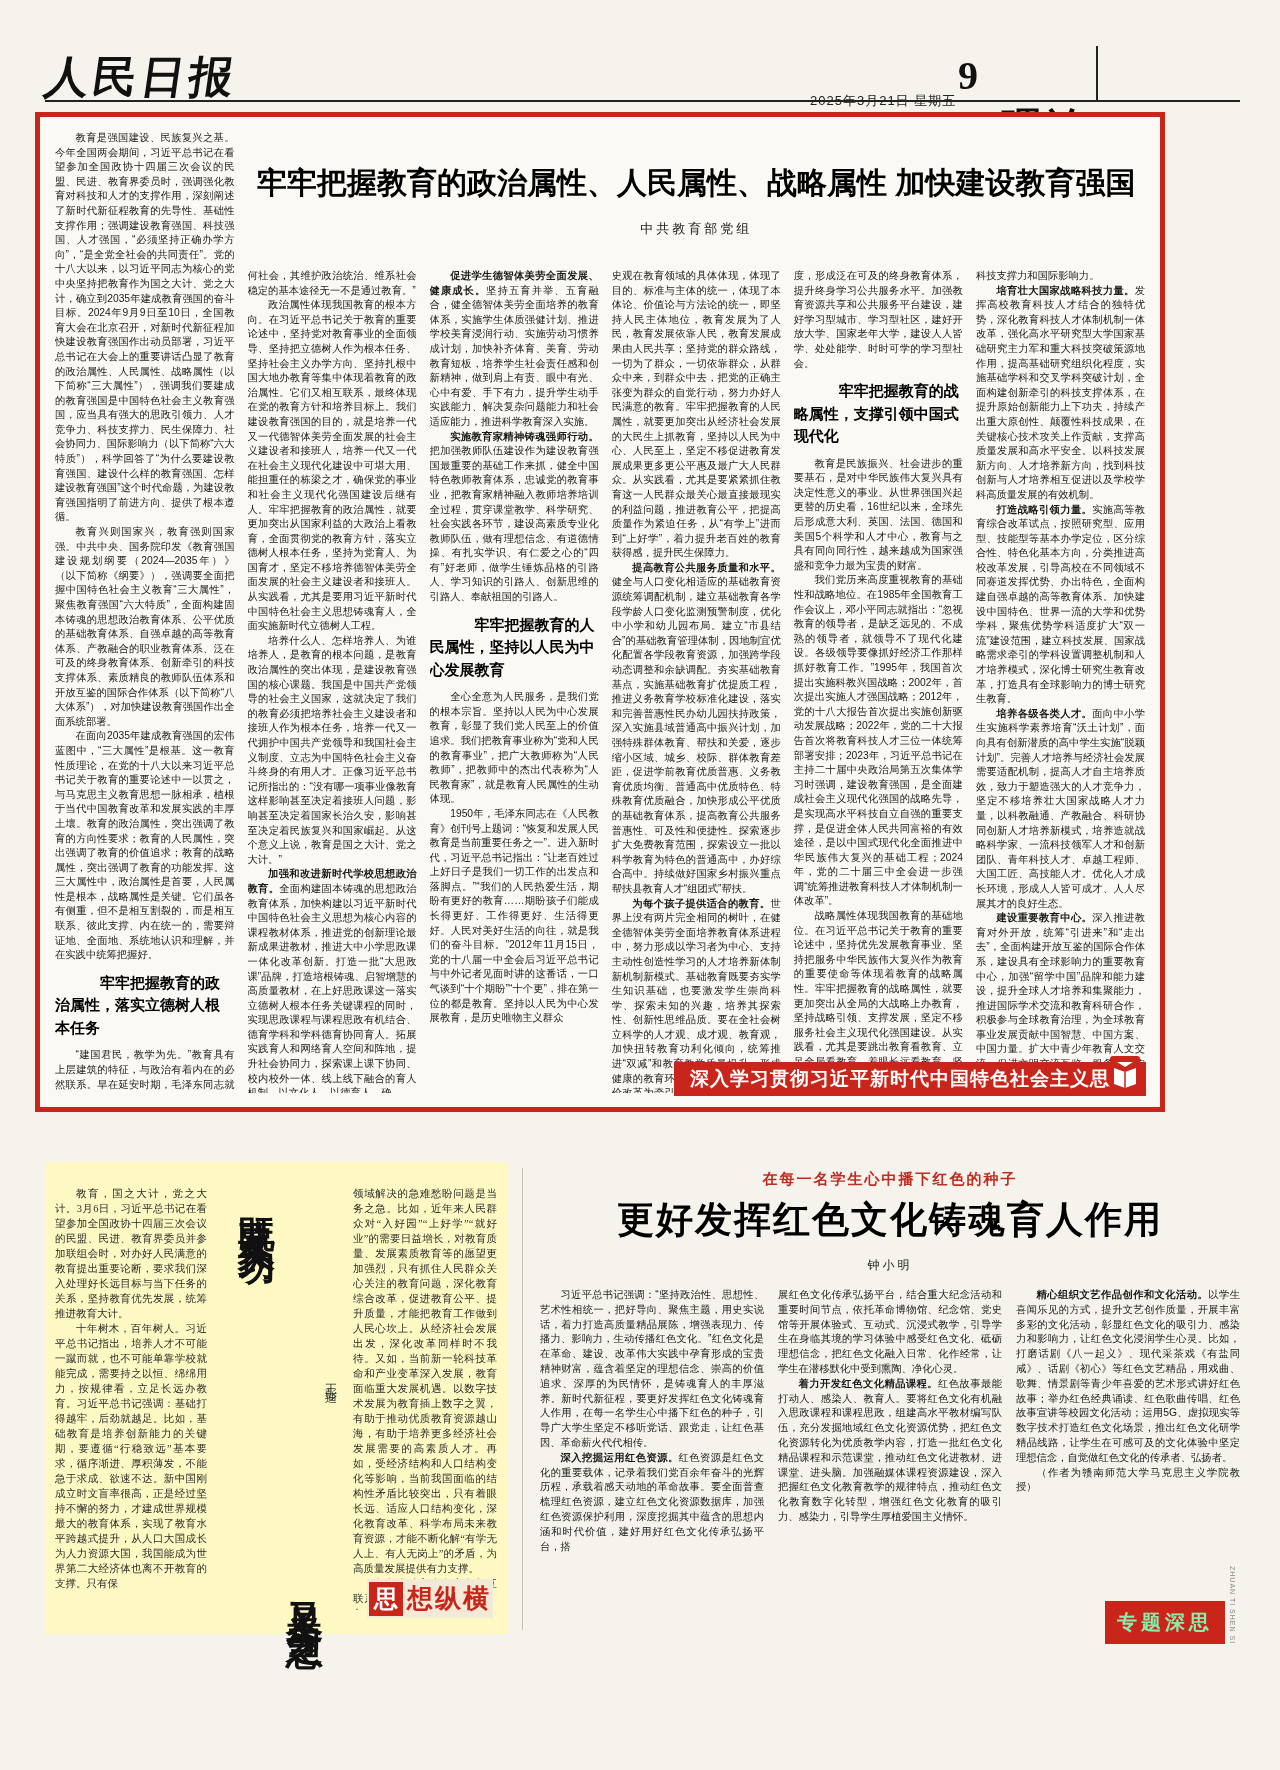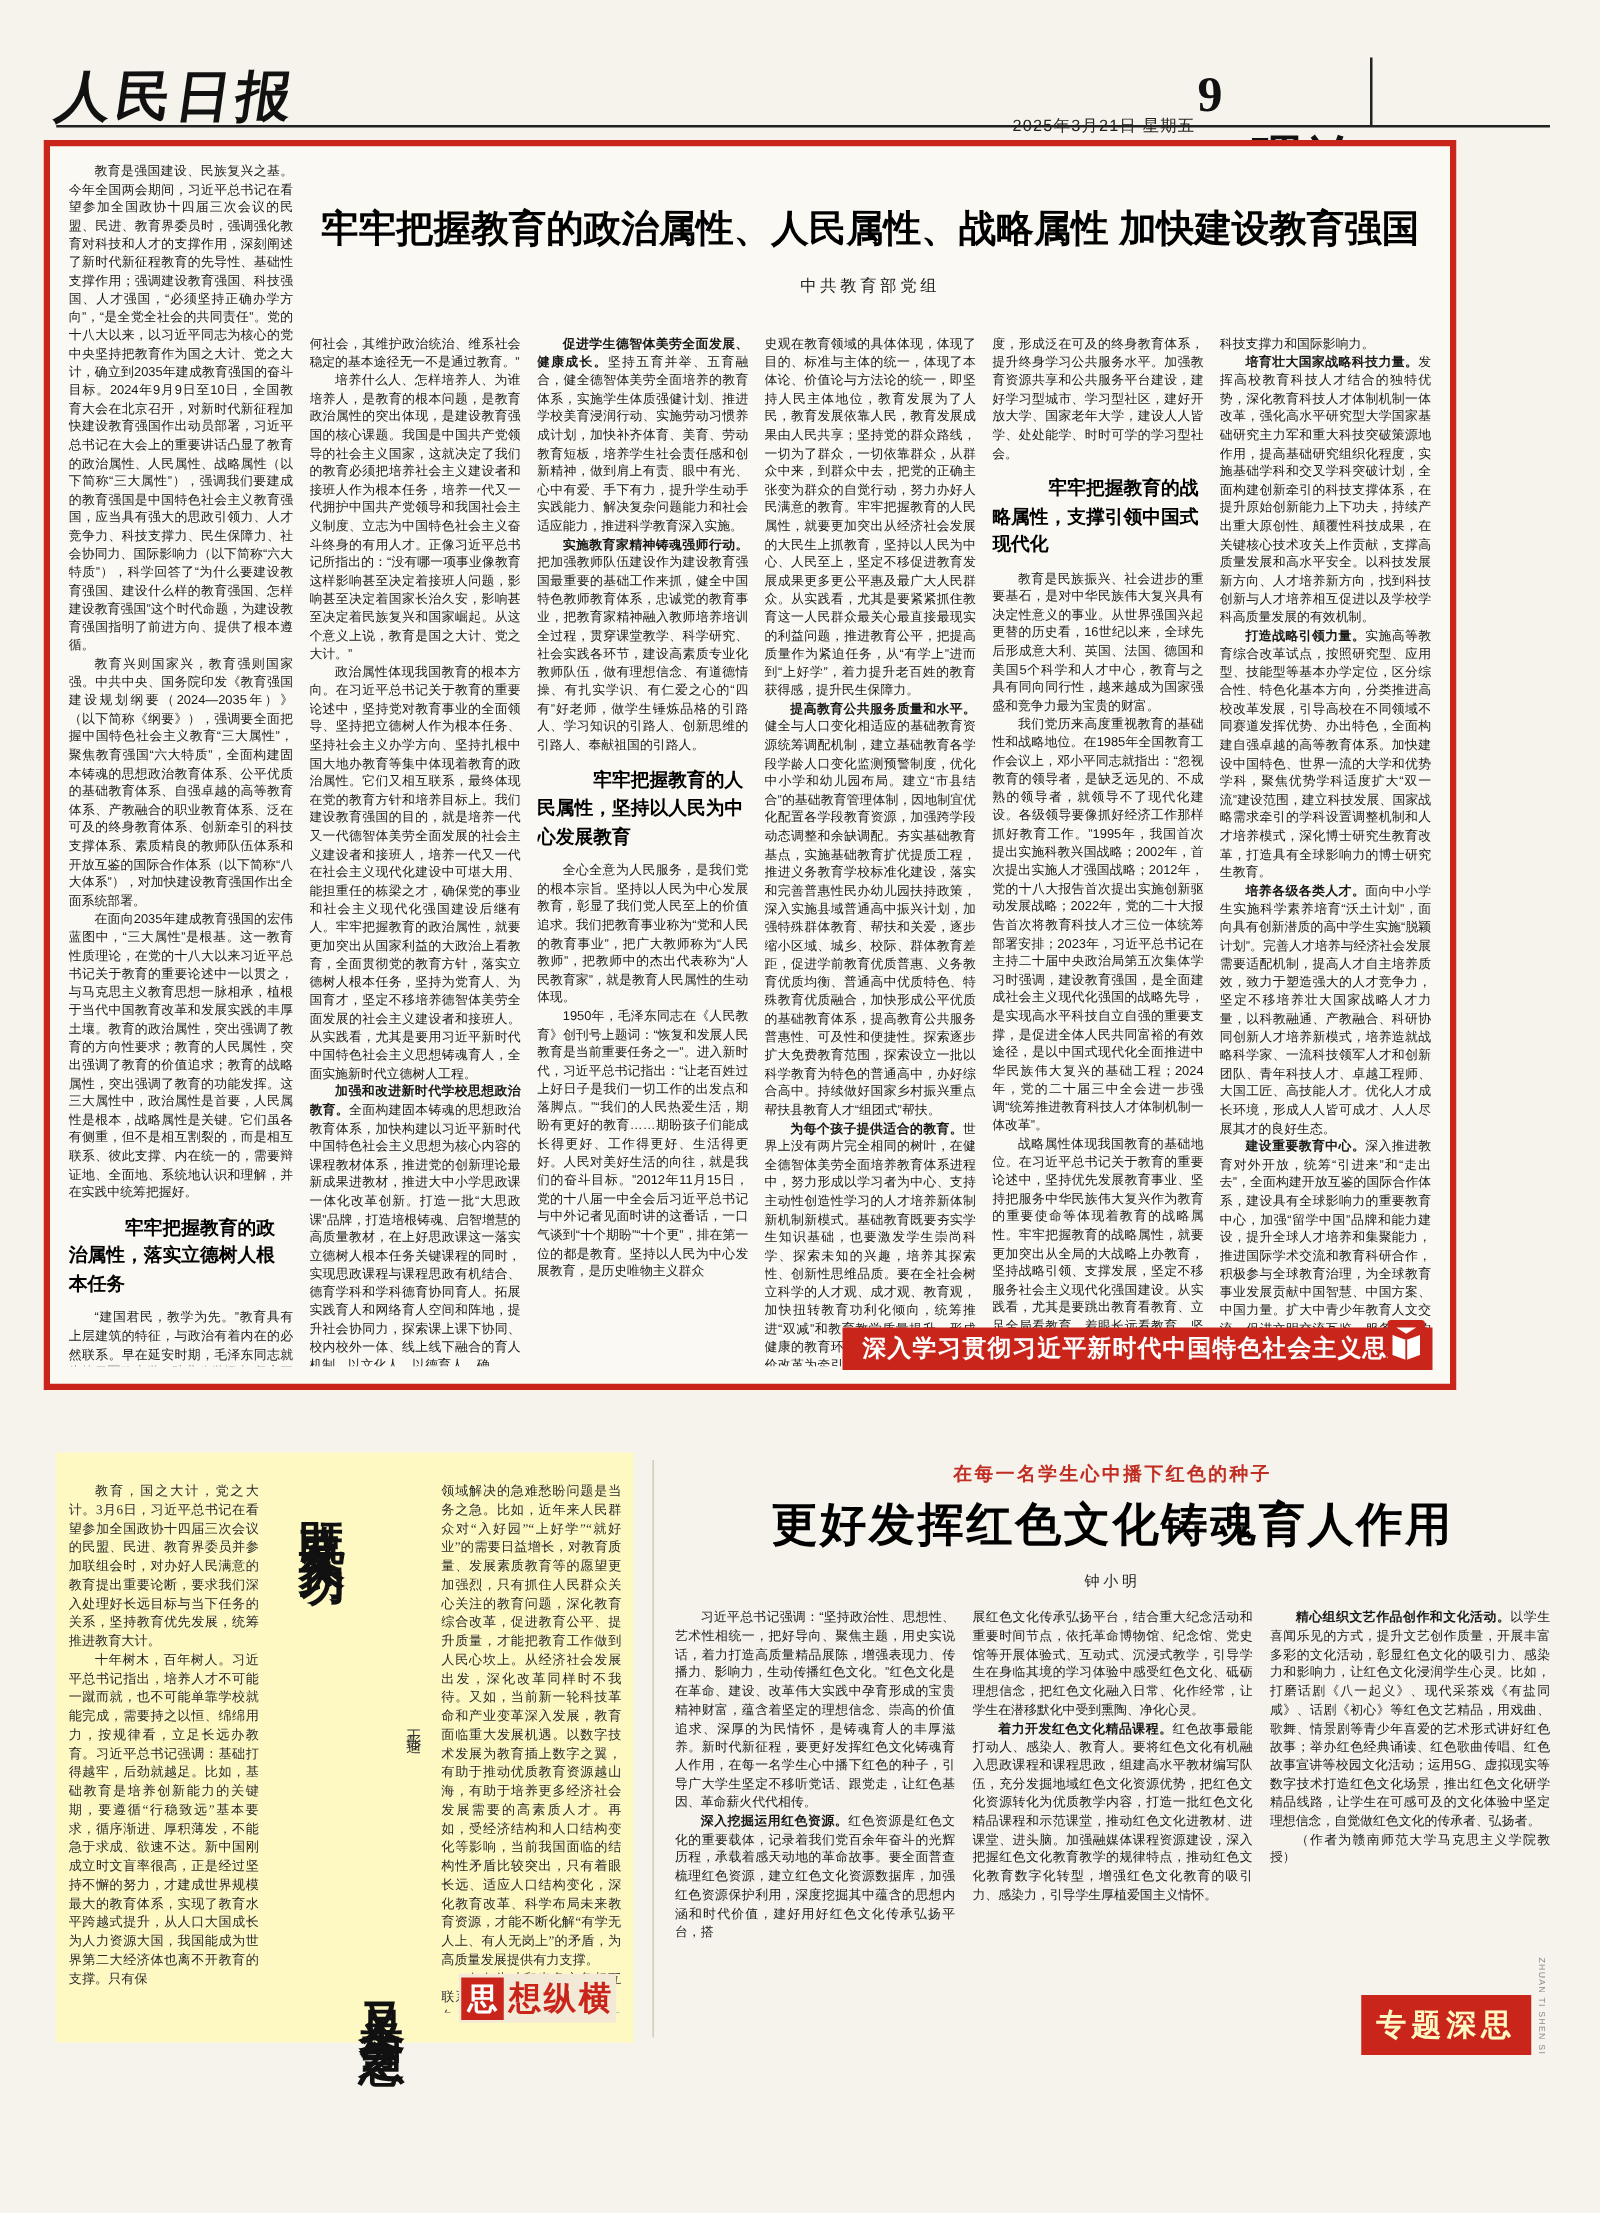--- a/index.html
+++ b/index.html
@@ -42,21 +42,21 @@
   .t-logo-rest{color:#c9251a;font-weight:900;font-size:26px;letter-spacing:2px;font-family:"Liberation Serif",serif;}
   
   .vdivider{position:absolute;left:522px;top:1168px;width:1px;height:462px;background:#c9c2b2;}
   .seed{position:absolute;left:540px;top:1162px;width:700px;height:478px;}
   .seed-kicker{text-align:center;color:#c02d23;font-size:15px;font-weight:700;letter-spacing:2px;margin-top:8px;}
   .seed-headline{text-align:center;font-size:37px;font-weight:900;letter-spacing:2px;color:#000;margin-top:6px;font-family:"Liberation Serif",serif;}
   .seed-author{text-align:center;font-size:12px;letter-spacing:3px;color:#222;margin-top:12px;}
   .seed-cols{display:flex;gap:14px;margin-top:14px;height:330px;}
   .seed-col{flex:1;overflow:hidden;font-size:10.3px;line-height:14.8px;text-align:justify;color:#1a1a1a;}
   .s-logo{position:absolute;right:2px;bottom:-4px;display:flex;align-items:flex-end;gap:4px;background:#f6f3ec;padding:4px 2px 0 6px;z-index:6;}
-  .s-logo-box{background:#c9251a;color:#fef9c3;font-weight:900;font-size:24px;letter-spacing:4px;padding:8px 12px;font-family:Liberation Serif, serif;}
+  .s-logo-box{background:#c9251a;color:#86efac;font-weight:900;font-size:20px;letter-spacing:4px;padding:8px 12px;font-family:Liberation Serif, serif;}
   .s-logo-pinyin{writing-mode:vertical-rl;font-size:7px;letter-spacing:1px;color:#888;}
 </style>
 </head>
 <body>
 
 <div class="masthead">人民日报</div>
 <div class="hdr-date">2025年3月21日 星期五</div>
 <div class="hdr-pageno">9</div>
 <div class="hdr-section">理论</div>
 <div class="hdr-rule"></div>
@@ -72,22 +72,22 @@
         <p class="col-p">“建国君民，教学为先。”教育具有上层建筑的特征，与政治有着内在的必然联系。早在延安时期，毛泽东同志就为抗日军政大学、陕北公学提出“坚定不移的政治方向”的办学要求。在1978年全国教育工作会议上，邓小平同志指出：“学校应该永远把坚定正确的政治方向放在第一位。”党的十八大以来，习近平总书记高度重视教育的政治属性，强调：“从历史和现实的角度看，任何国家、任</p>
       </div>
     <div class="center-wrap">
       <div class="headline-zone">
         <div class="main-headline">牢牢把握教育的政治属性、人民属性、战略属性  加快建设教育强国</div>
         <div class="main-byline">中共教育部党组</div>
       </div>
       <div class="center-cols">
         <div class="ncol">
             <p class="col-p noind">何社会，其维护政治统治、维系社会稳定的基本途径无一不是通过教育。”</p>
+            <p class="col-p">政治属性体现我国教育的根本方向。在习近平总书记关于教育的重要论述中，坚持党对教育事业的全面领导、坚持把立德树人作为根本任务、坚持社会主义办学方向、坚持扎根中国大地办教育等集中体现着教育的政治属性。它们又相互联系，最终体现在党的教育方针和培养目标上。我们建设教育强国的目的，就是培养一代又一代德智体美劳全面发展的社会主义建设者和接班人，培养一代又一代在社会主义现代化建设中可堪大用、能担重任的栋梁之才，确保党的事业和社会主义现代化强国建设后继有人。牢牢把握教育的政治属性，就要更加突出从国家利益的大政治上看教育，全面贯彻党的教育方针，落实立德树人根本任务，坚持为党育人、为国育才，坚定不移培养德智体美劳全面发展的社会主义建设者和接班人。从实践看，尤其是要用习近平新时代中国特色社会主义思想铸魂育人，全面实施新时代立德树人工程。</p>
             <p class="col-p">培养什么人、怎样培养人、为谁培养人，是教育的根本问题，是教育政治属性的突出体现，是建设教育强国的核心课题。我国是中国共产党领导的社会主义国家，这就决定了我们的教育必须把培养社会主义建设者和接班人作为根本任务，培养一代又一代拥护中国共产党领导和我国社会主义制度、立志为中国特色社会主义奋斗终身的有用人才。正像习近平总书记所指出的：“没有哪一项事业像教育这样影响甚至决定着接班人问题，影响甚至决定着国家长治久安，影响甚至决定着民族复兴和国家崛起。从这个意义上说，教育是国之大计、党之大计。”</p>
-            <p class="col-p">政治属性体现我国教育的根本方向。在习近平总书记关于教育的重要论述中，坚持党对教育事业的全面领导、坚持把立德树人作为根本任务、坚持社会主义办学方向、坚持扎根中国大地办教育等集中体现着教育的政治属性。它们又相互联系，最终体现在党的教育方针和培养目标上。我们建设教育强国的目的，就是培养一代又一代德智体美劳全面发展的社会主义建设者和接班人，培养一代又一代在社会主义现代化建设中可堪大用、能担重任的栋梁之才，确保党的事业和社会主义现代化强国建设后继有人。牢牢把握教育的政治属性，就要更加突出从国家利益的大政治上看教育，全面贯彻党的教育方针，落实立德树人根本任务，坚持为党育人、为国育才，坚定不移培养德智体美劳全面发展的社会主义建设者和接班人。从实践看，尤其是要用习近平新时代中国特色社会主义思想铸魂育人，全面实施新时代立德树人工程。</p>
             <p class="col-p"><b>加强和改进新时代学校思想政治教育。</b>全面构建固本铸魂的思想政治教育体系，加快构建以习近平新时代中国特色社会主义思想为核心内容的课程教材体系，推进党的创新理论最新成果进教材，推进大中小学思政课一体化改革创新。打造一批“大思政课”品牌，打造培根铸魂、启智增慧的高质量教材，在上好思政课这一落实立德树人根本任务关键课程的同时，实现思政课程与课程思政有机结合、德育学科和学科德育协同育人。拓展实践育人和网络育人空间和阵地，提升社会协同力，探索课上课下协同、校内校外一体、线上线下融合的育人机制，以文化人、以德育人，确</p>
           </div>
         <div class="ncol">
             <p class="col-p"><b>促进学生德智体美劳全面发展、健康成长。</b>坚持五育并举、五育融合，健全德智体美劳全面培养的教育体系，实施学生体质强健计划、推进学校美育浸润行动、实施劳动习惯养成计划，加快补齐体育、美育、劳动教育短板，培养学生社会责任感和创新精神，做到肩上有责、眼中有光、心中有爱、手下有力，提升学生动手实践能力、解决复杂问题能力和社会适应能力，推进科学教育深入实施。</p>
             <p class="col-p"><b>实施教育家精神铸魂强师行动。</b>把加强教师队伍建设作为建设教育强国最重要的基础工作来抓，健全中国特色教师教育体系，忠诚党的教育事业，把教育家精神融入教师培养培训全过程，贯穿课堂教学、科学研究、社会实践各环节，建设高素质专业化教师队伍，做有理想信念、有道德情操、有扎实学识、有仁爱之心的“四有”好老师，做学生锤炼品格的引路人、学习知识的引路人、创新思维的引路人、奉献祖国的引路人。</p>
             <p class="col-subhead">牢牢把握教育的人民属性，坚持以人民为中心发展教育</p>
             <p class="col-p">全心全意为人民服务，是我们党的根本宗旨。坚持以人民为中心发展教育，彰显了我们党人民至上的价值追求。我们把教育事业称为“党和人民的教育事业”，把广大教师称为“人民教师”，把教师中的杰出代表称为“人民教育家”，就是教育人民属性的生动体现。</p>
             <p class="col-p">1950年，毛泽东同志在《人民教育》创刊号上题词：“恢复和发展人民教育是当前重要任务之一”。进入新时代，习近平总书记指出：“让老百姓过上好日子是我们一切工作的出发点和落脚点。”“我们的人民热爱生活，期盼有更好的教育……期盼孩子们能成长得更好、工作得更好、生活得更好。人民对美好生活的向往，就是我们的奋斗目标。”2012年11月15日，党的十八届一中全会后习近平总书记与中外记者见面时讲的这番话，一口气谈到“十个期盼”“十个更”，排在第一位的都是教育。坚持以人民为中心发展教育，是历史唯物主义群众</p>
           </div>
         <div class="ncol">

